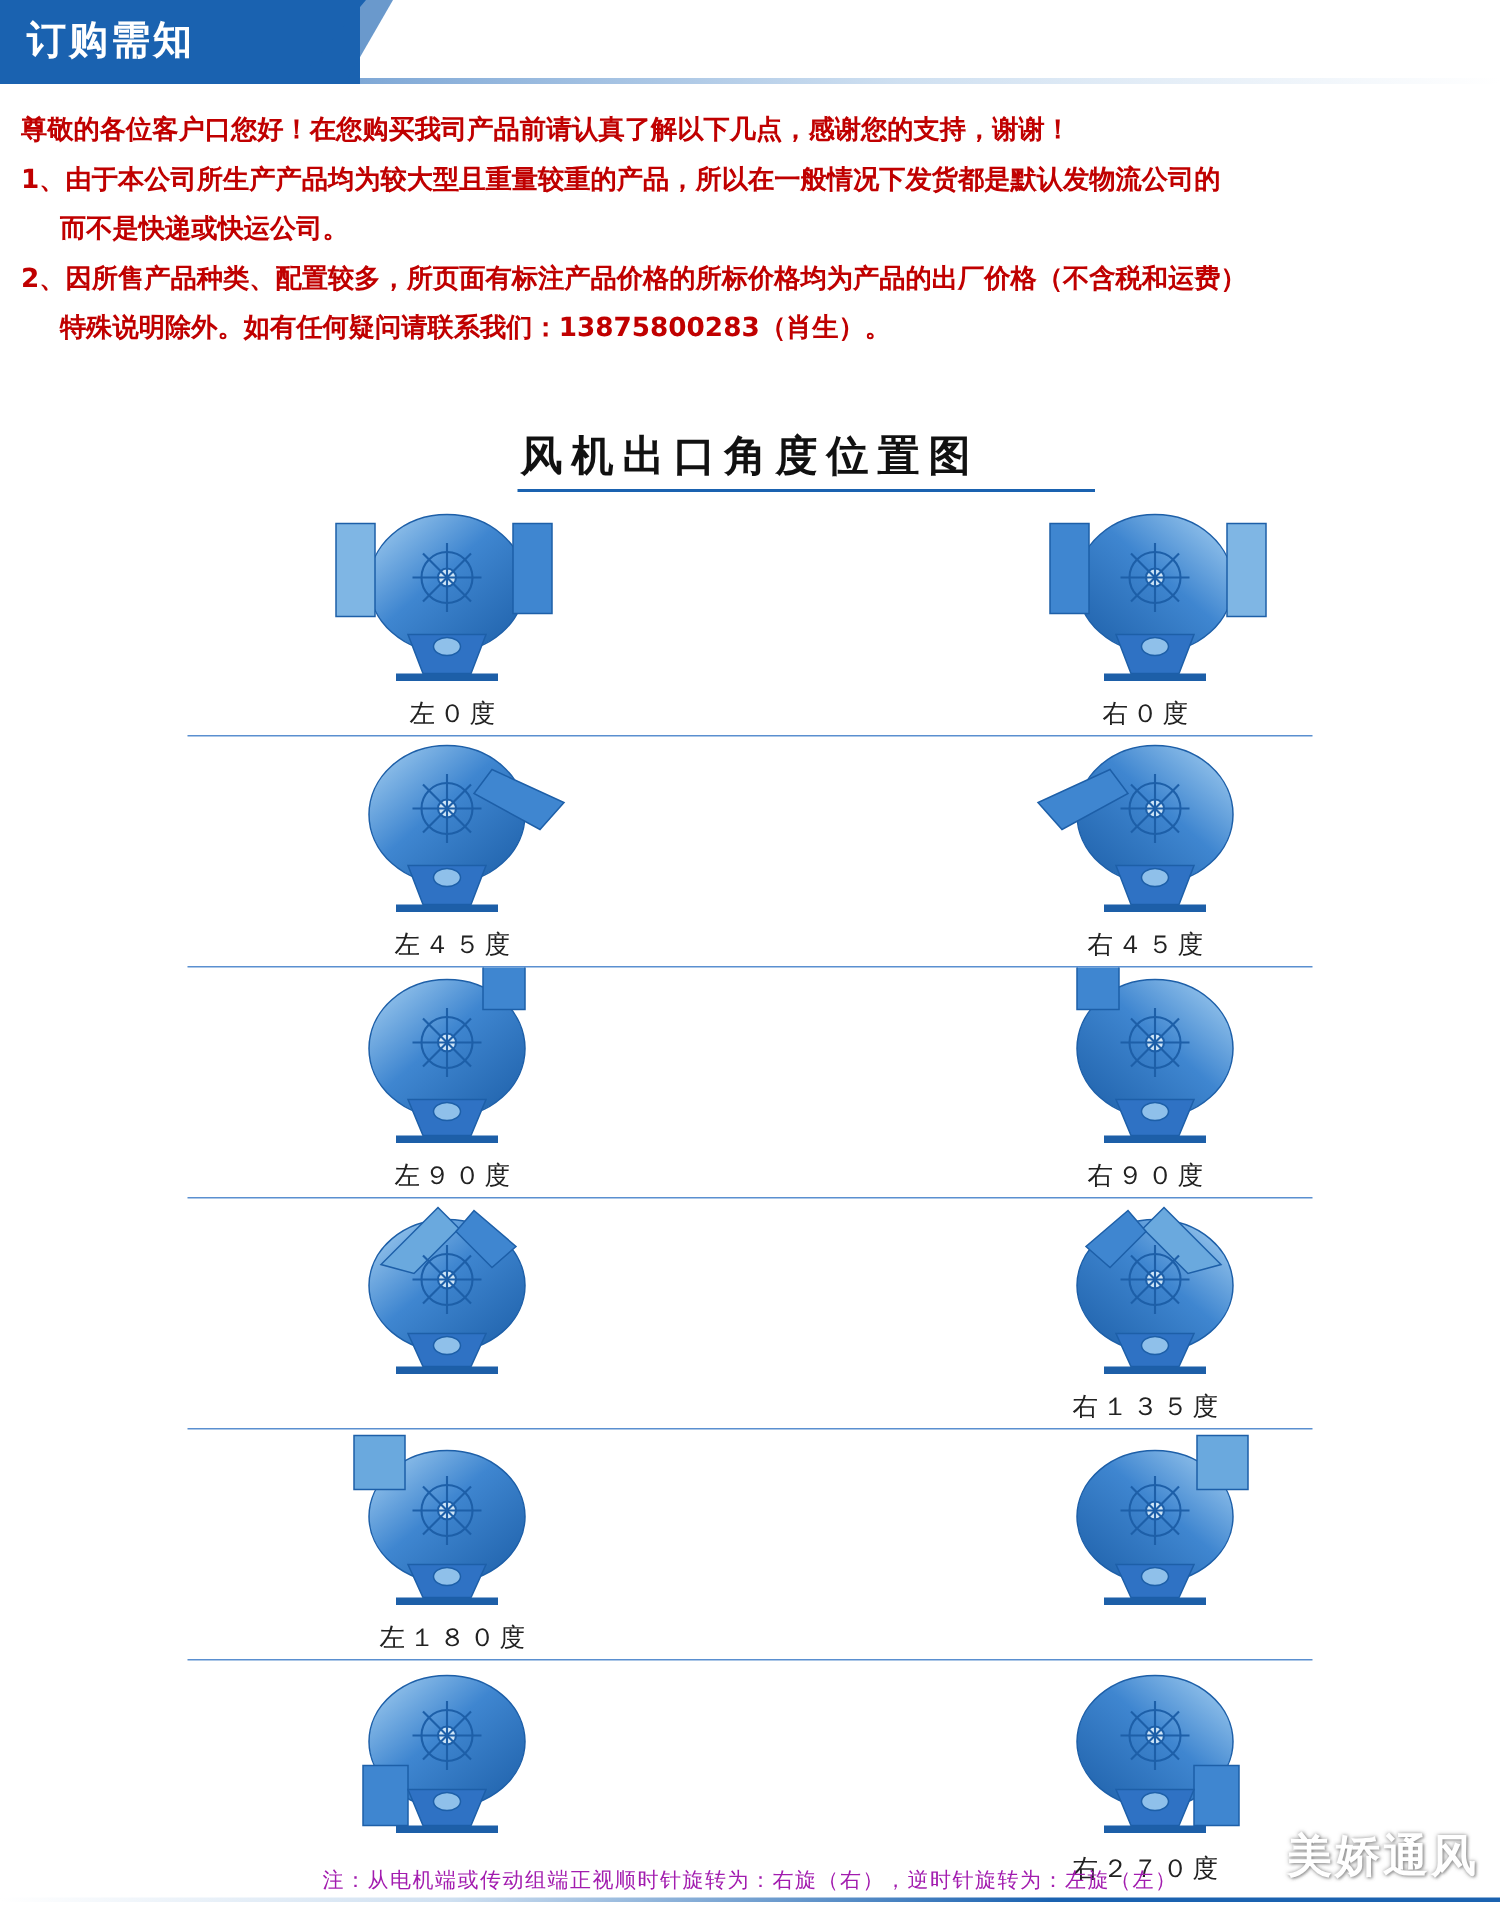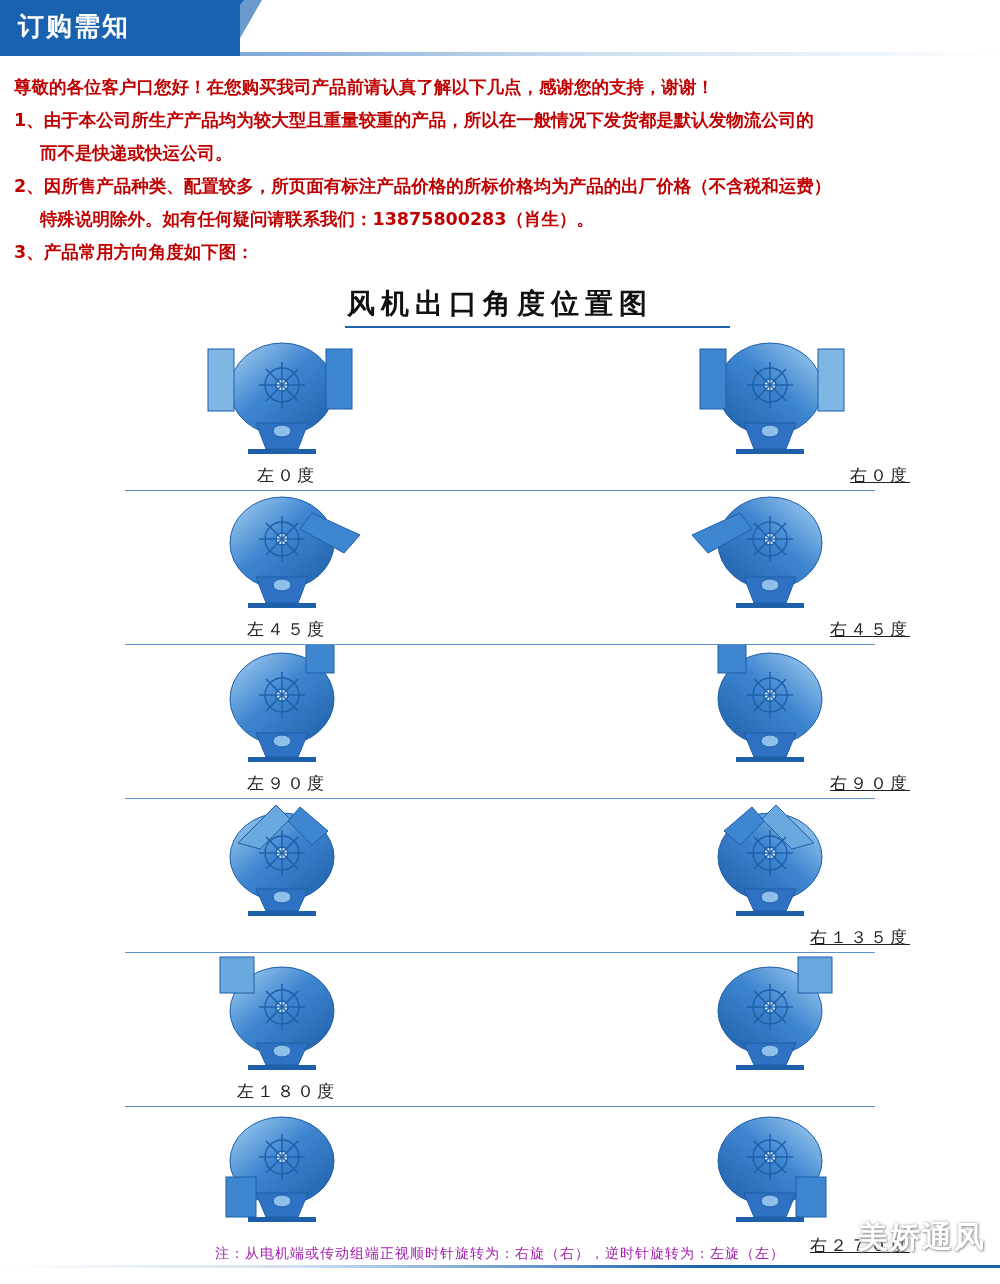--- a/index.html
+++ b/index.html
@@ -123,39 +123,39 @@
     width: 750px;
     height: 1px;
     background: #5a8fd0;
   }
   .cell {
     position: absolute;
     width: 300px;
     height: 152px;
     top: 0;
   }
-  .cell.left { left: 132px; }
+  .cell.left { left: 148px; }
   .cell.right { left: 620px; }
   .fan-wrap {
     position: relative;
     width: 300px;
     height: 118px;
   }
   .fan-label {
     position: absolute;
     bottom: 2px;
     width: 300px;
     text-align: center;
     font-size: 17px;
     letter-spacing: 3px;
     color: #222222;
     font-family: "DejaVu Sans", sans-serif;
   }
   .cell.left .fan-label { text-align: center; padding-left: 10px; box-sizing: border-box;}
-  .cell.right .fan-label { text-align: right; padding-right: 10px; box-sizing: border-box; text-decoration: underline;}
+  .cell.right .fan-label { text-align: center; padding-right: 10px; box-sizing: border-box;}
 
   .note {
     position: absolute;
     left: 0; top: 960px;
     width: 1000px;
     text-align: center;
     font-size: 14px;
     color: #a21caf;
     letter-spacing: 1px;
     font-family: "DejaVu Sans", sans-serif;
@@ -194,21 +194,20 @@
   <div class="header-title">订购需知</div>
   <div class="header-rule"></div>
 </div>
 
 <div class="notice">
   <p>尊敬的各位客户口您好！在您购买我司产品前请认真了解以下几点，感谢您的支持，谢谢！</p>
   <p>1、由于本公司所生产产品均为较大型且重量较重的产品，所以在一般情况下发货都是默认发物流公司的</p>
   <p class="indent">而不是快递或快运公司。</p>
   <p>2、因所售产品种类、配置较多，所页面有标注产品价格的所标价格均为产品的出厂价格（不含税和运费）</p>
   <p class="indent">特殊说明除外。如有任何疑问请联系我们：13875800283（肖生）。</p>
-  <p>3、产品常用方向角度如下图：</p>
 </div>
 
 <div class="diagram">
   <div class="diagram-title">风机出口角度位置图</div>
   <div class="diagram-title-rule"></div>
 
   <div class="grid">
 
     <div class="row">
       <div class="cell left">

